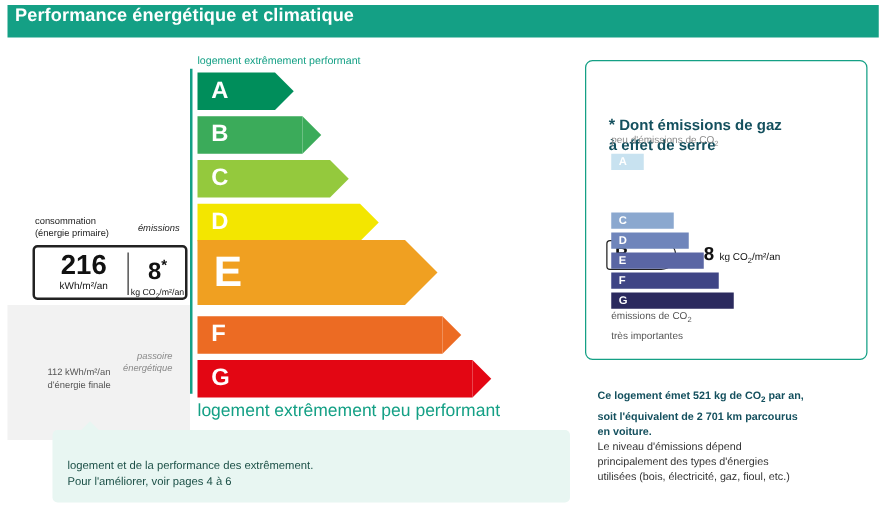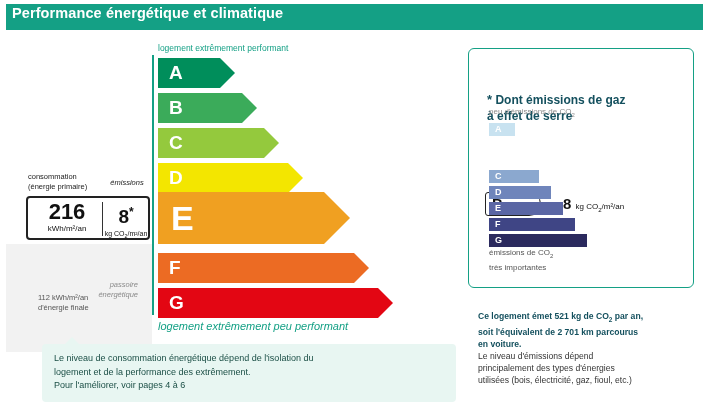--- a/index.html
+++ b/index.html
@@ -47,24 +47,23 @@
     left: 158px;
     top: 43px;
     font-size: 8.5px;
     color: #14a085;
     white-space: nowrap;
   }
   .caption-bottom {
     position: absolute;
     left: 158px;
     top: 320px;
-    font-size: 11px;
+    font-size: 14px;
     color: #14a085;
     white-space: nowrap;
-    font-style: italic;
   }
 
   .axis-line {
     position: absolute;
     left: 152px;
     top: 55px;
     width: 2px;
     height: 260px;
     background: #14a085;
   }
@@ -443,21 +442,21 @@
   <div class="note-final">
     112 kWh/m²/an<br>d'énergie finale
   </div>
   <div class="note-passoire">
     passoire<br>énergétique
   </div>
 
   <div class="bottom-box">
     <div class="tip"></div>
     <div class="bottom-text">
-      <span>Le niveau de consommation énergétique dépend de l'isolation du</span><br>
+      <br>
       <span>logement et de la performance des extrêmement.</span><br>
       <span>Pour l'améliorer, voir pages 4 à 6</span>
     </div>
   </div>
 
   <div class="ges-panel">
     <div class="ges-title">
       <span class="star">*</span> Dont émissions de gaz<br>à effet de serre
     </div>
     <div class="ges-sub-top">peu d'émissions de CO<sub>2</sub></div>

